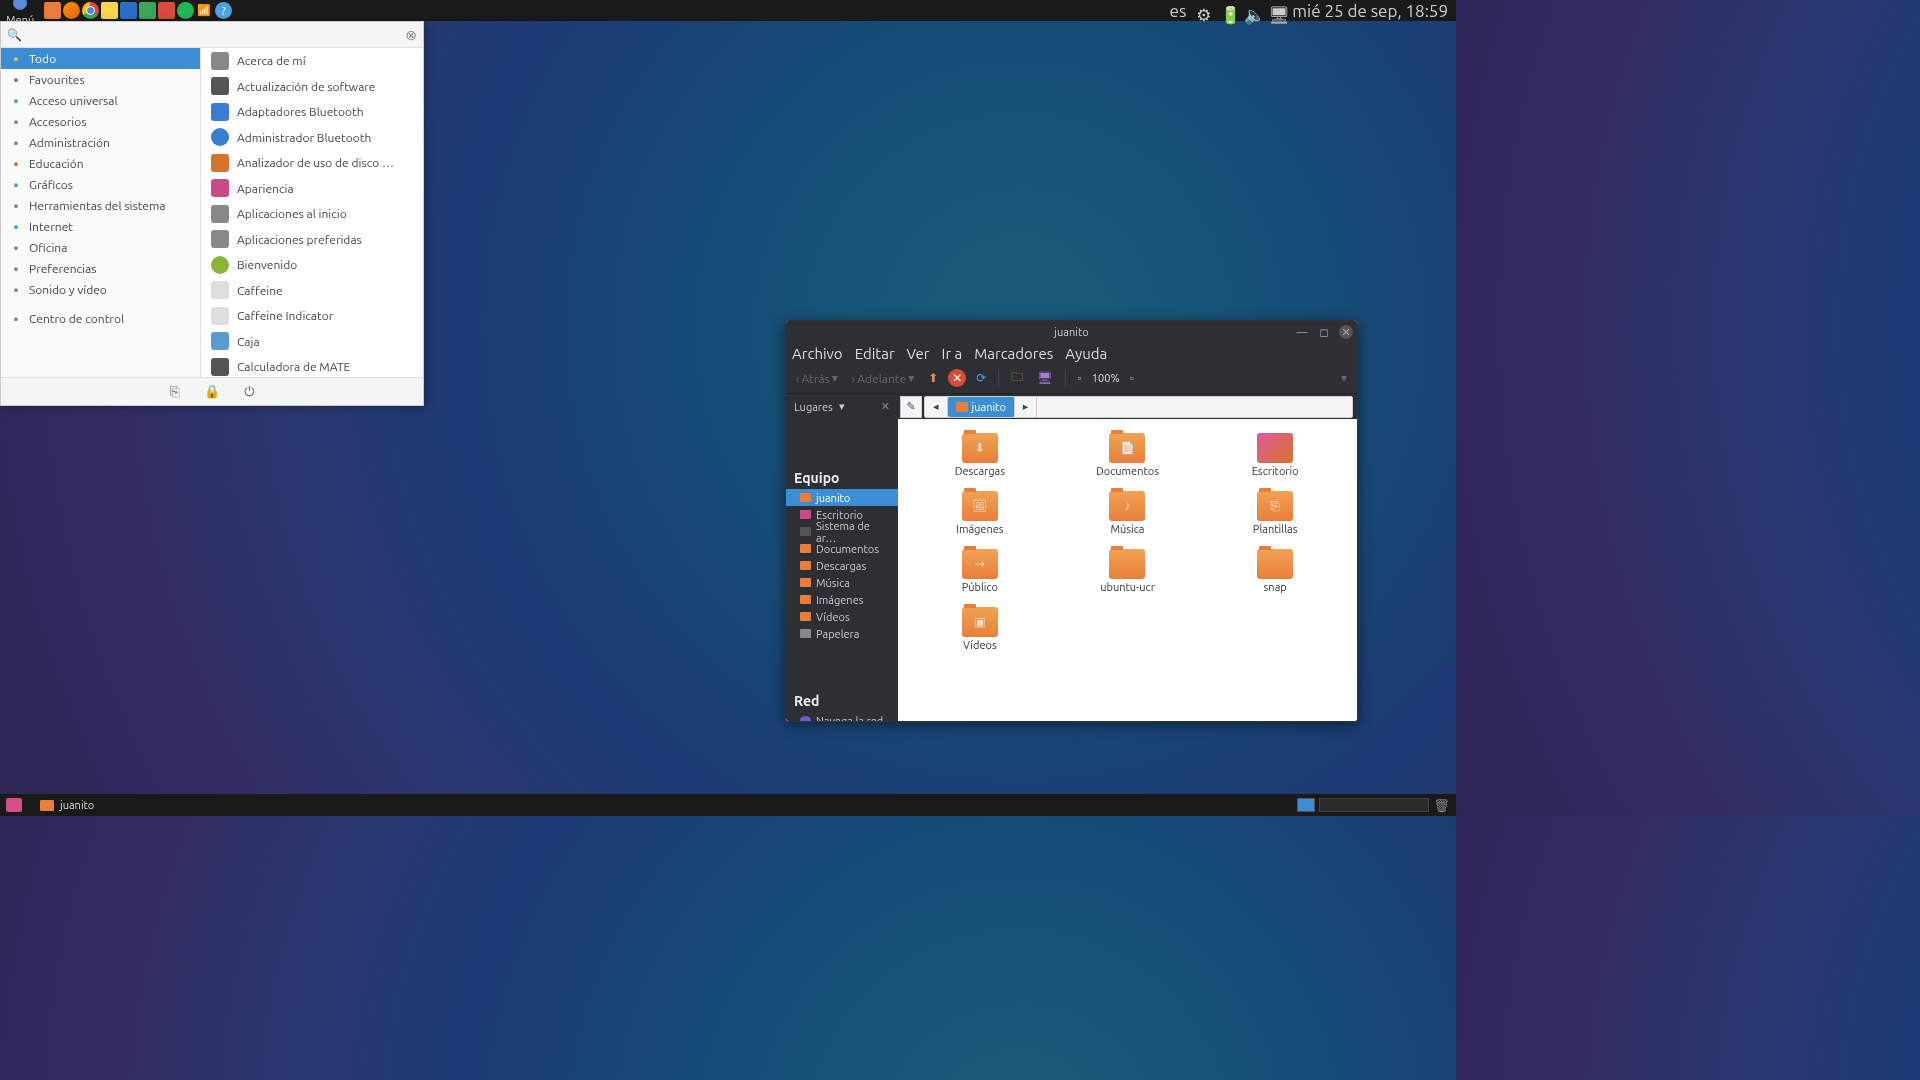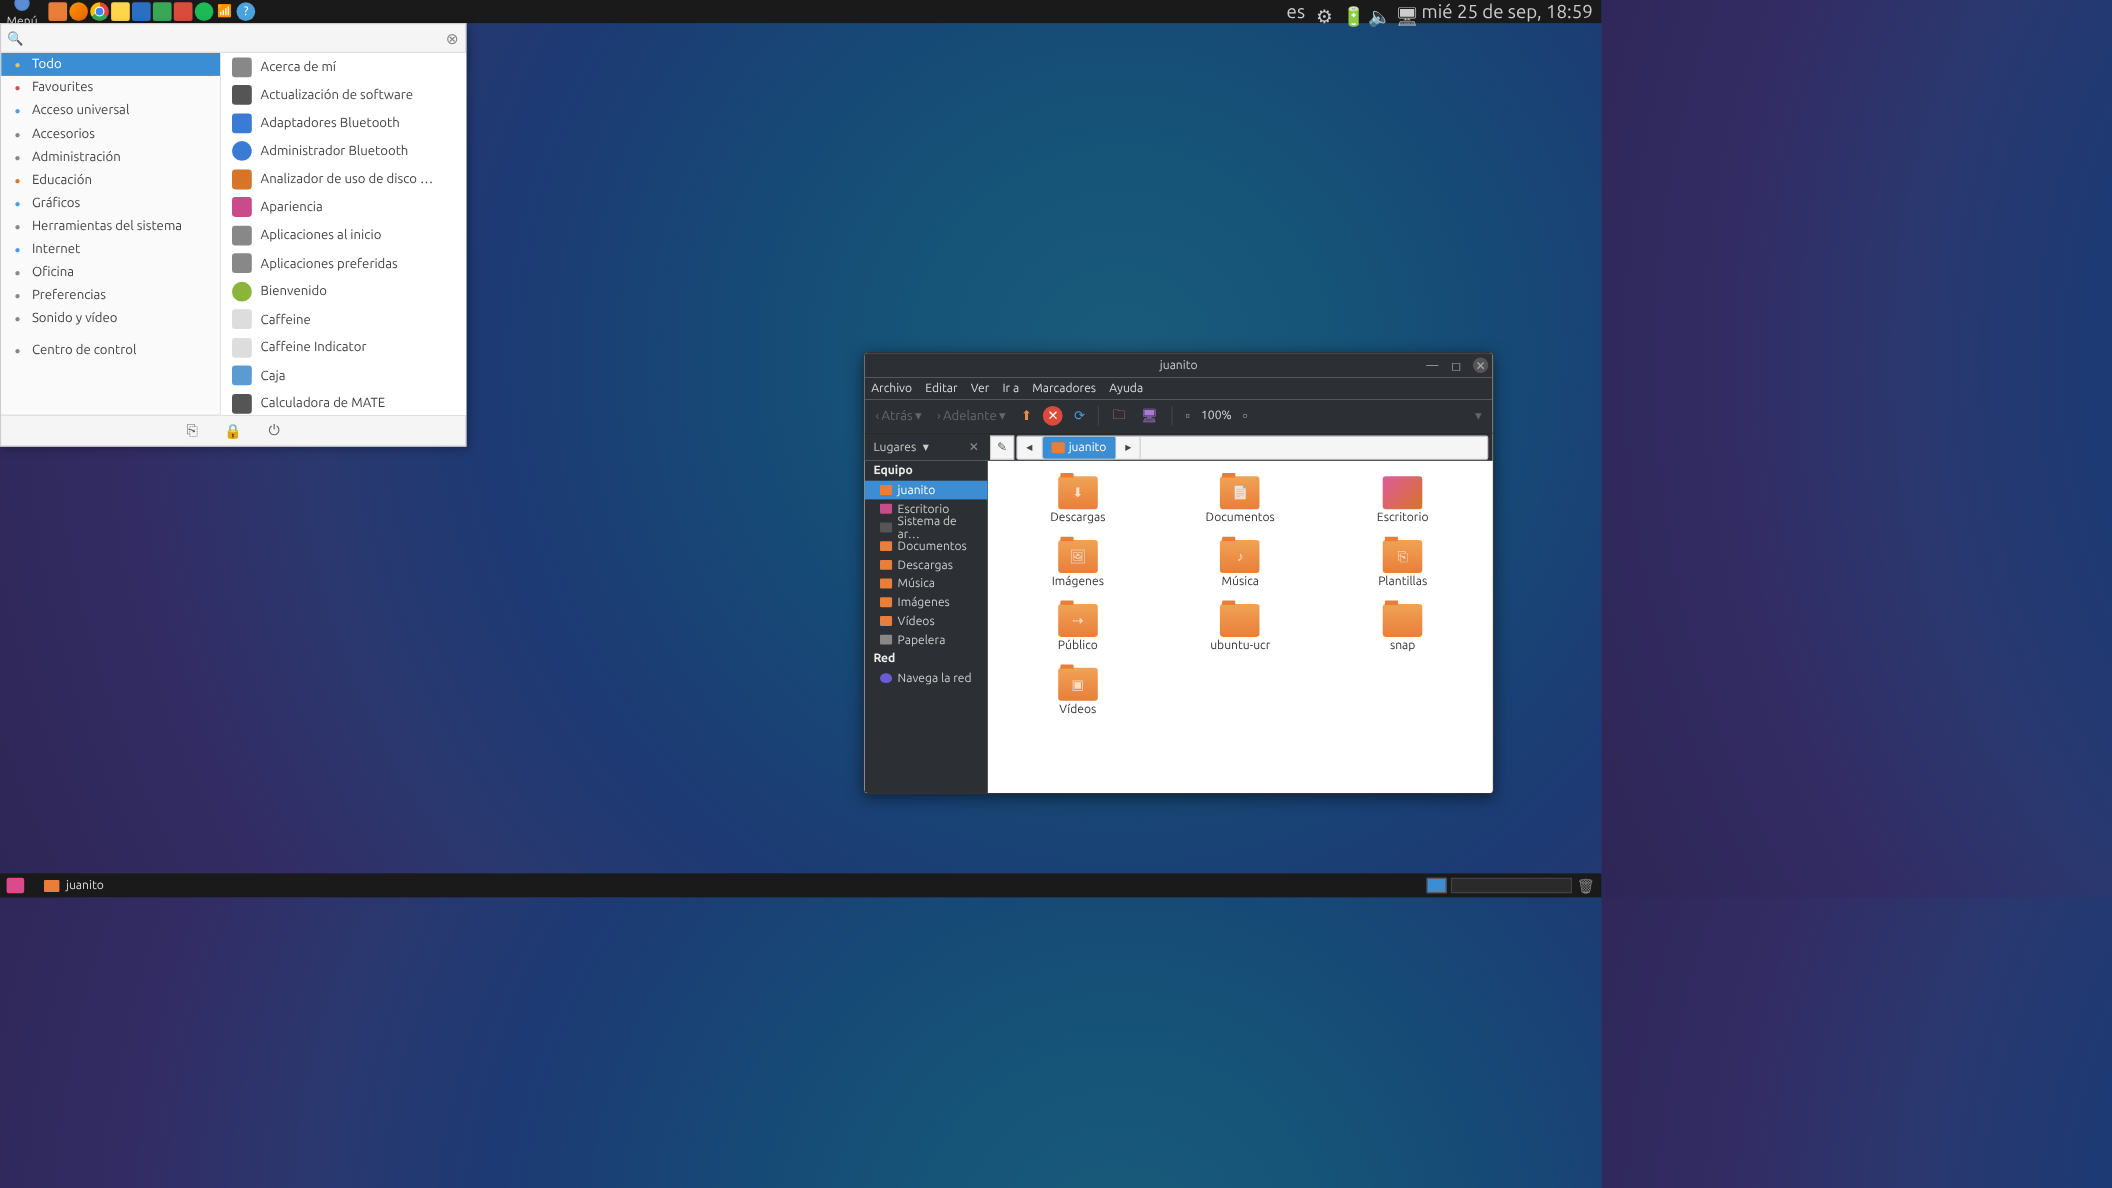--- a/index.html
+++ b/index.html
@@ -63,42 +63,42 @@
   position: absolute; top: 320px; left: 785px; width: 573px; height: 402px;
   background: #f5f5f5; border: 1px solid #333; box-shadow: 0 3px 14px rgba(0,0,0,0.5);
   display: flex; flex-direction: column; border-radius: 4px; overflow: hidden;
 }
 .fm-titlebar { height: 22px; background: #2c2f33; color: #ccc; display: flex; align-items: center; font-size: 11px; position: relative;}
 .fm-titlebar .t { flex: 1; text-align: center; }
 .fm-winbtns { position: absolute; right: 4px; display: flex; gap: 8px; }
 .fm-winbtns span { cursor: pointer; color: #aaa; font-size: 11px; width: 14px; height: 14px; display: flex; align-items: center; justify-content: center;}
 .fm-winbtns .close { background: #555; border-radius: 50%; }
 .fm-menubar { height: 20px; background: #2c2f33; display: flex; align-items: center; padding: 0 6px; gap: 12px; }
-.fm-menubar span { color: #ddd; font-size: 11px; cursor: pointer; }
+.fm-menubar span { color: #ddd; font-size: 15px; cursor: pointer; }
 .fm-toolbar { height: 30px; background: #2c2f33; display: flex; align-items: center; padding: 0 6px; gap: 6px; }
 .fm-toolbar .tb { color: #aaa; font-size: 12px; cursor: pointer; display: flex; align-items: center; gap: 2px; padding: 2px 4px;}
 .fm-toolbar .tb.dis { opacity: 0.45; }
 .fm-toolbar .sep { width: 1px; height: 18px; background: #444; margin: 0 2px;}
 .fm-toolbar .zoom { color: #ddd; font-size: 11px; }
 .tb.orange { color: #e98a4c; }
 .tb.red { background: #d94b3a; border-radius: 50%; width: 18px; height: 18px; justify-content: center; color: white;}
 .tb.blue { color: #4a9be8; }
 
 .fm-places-bar { height: 26px; background: #2c2f33; display: flex; align-items: center; border-top: 1px solid #222;}
 .fm-places-sel { display: flex; align-items: center; gap: 6px; padding: 0 8px; color: #ccc; font-size: 11px; flex:0 0 112px;}
 .fm-places-sel .x { margin-left: auto; cursor: pointer; color: #888;}
 .fm-edit { width: 22px; height: 22px; background: #f5f5f5; border: 1px solid #ccc; display: flex; align-items: center; justify-content: center; color: #555; font-size: 11px; margin: 2px;}
 .fm-path { flex: 1; background: #f5f5f5; height: 22px; margin: 2px 4px 2px 0; display: flex; align-items: center; border: 1px solid #ccc; border-radius: 2px;}
 .fm-path .seg { padding: 0 8px; font-size: 11px; color: #444; border-right: 1px solid #ccc; height: 100%; display: flex; align-items: center; cursor: pointer;}
 .fm-path .seg.cur { background: #3b8dd4; color: white; border-radius: 2px;}
 .fm-path .seg .fico { width: 12px; height: 10px; background: #e97e3a; border-radius: 1px; margin-right: 4px; display:inline-block;}
 
 .fm-body { flex: 1; display: flex; background: white; overflow: hidden;}
 .fm-sidebar { width: 112px; background: #2c2f33; color: #ccc; font-size: 11px; overflow-y: auto;}
-.fm-side-hdr { padding: 3px 8px; color: #eee; font-weight: bold; font-size: 11px;}
+.fm-side-hdr { padding: 3px 8px; color: #eee; font-weight: bold; font-size: 14px; margin-top: 48px;}
 .fm-side-item { padding: 2px 8px 2px 14px; display: flex; align-items: center; gap: 5px; cursor: pointer; height: 17px;}
 .fm-side-item.sel { background: #3b8dd4; color: white;}
 .fm-side-item .sico { width: 11px; height: 9px; border-radius: 1px; flex-shrink: 0;}
 .sico.folder { background: #e97e3a; }
 .sico.dark { background: #555; }
 .sico.desk { background: #c94b8a; }
 .sico.trash { background: #888; }
 .sico.net { background: #6b5bd4; border-radius: 50%;}
 
 .fm-content { flex: 1; padding: 14px 8px; display: grid; grid-template-columns: repeat(3, 1fr); grid-auto-rows: 58px; gap: 0px 0px; align-content: start;}

